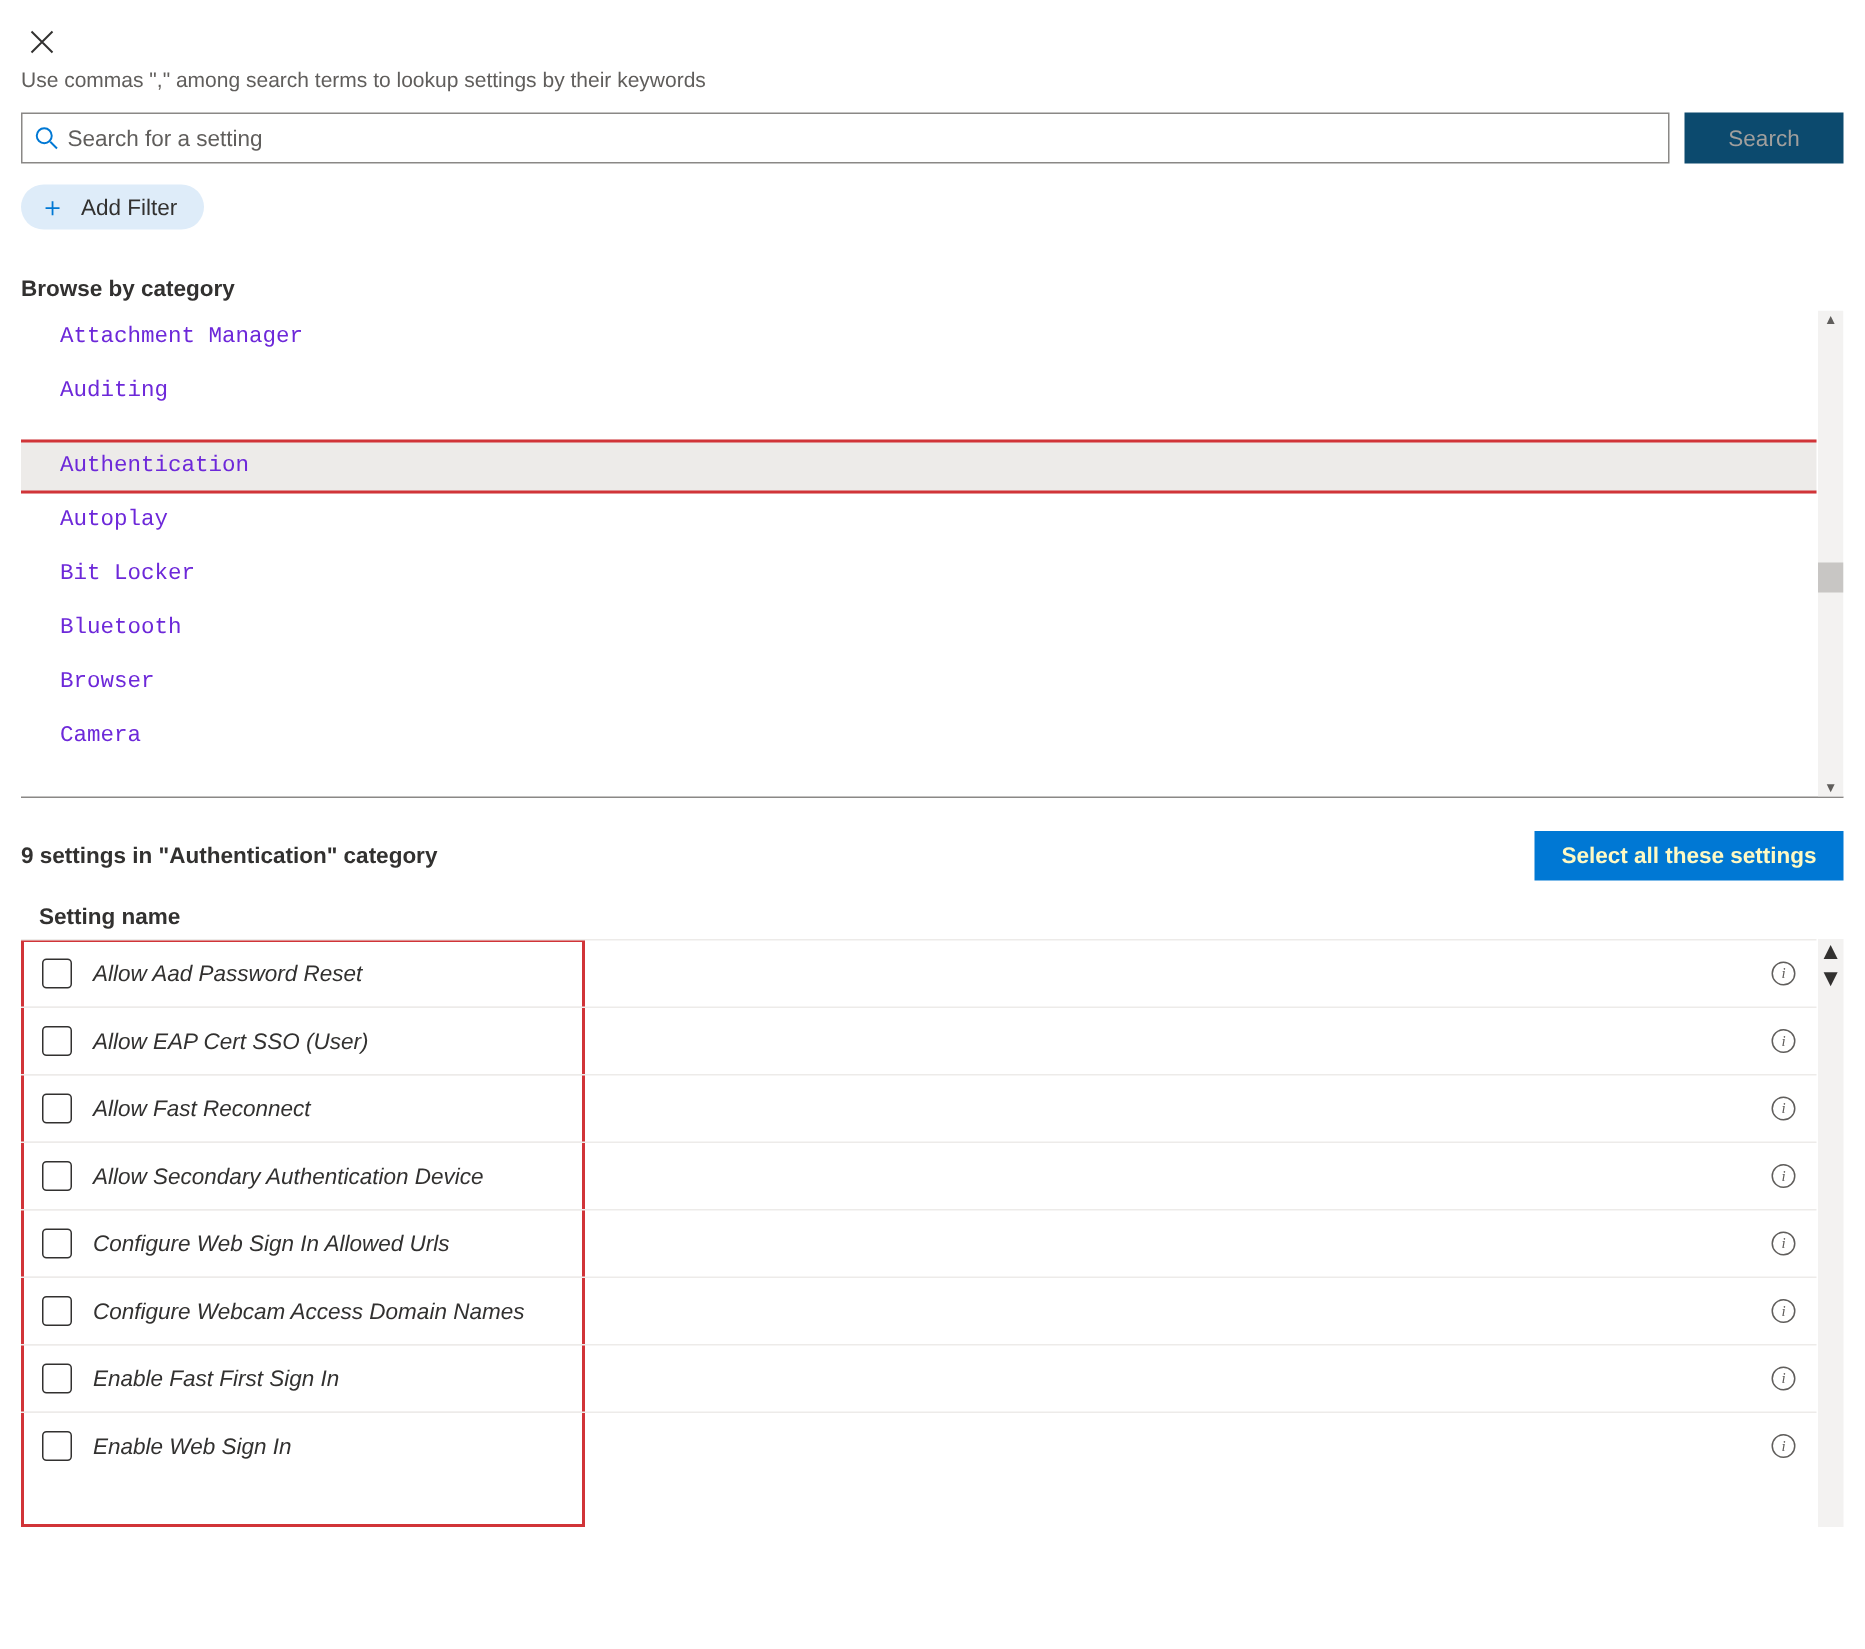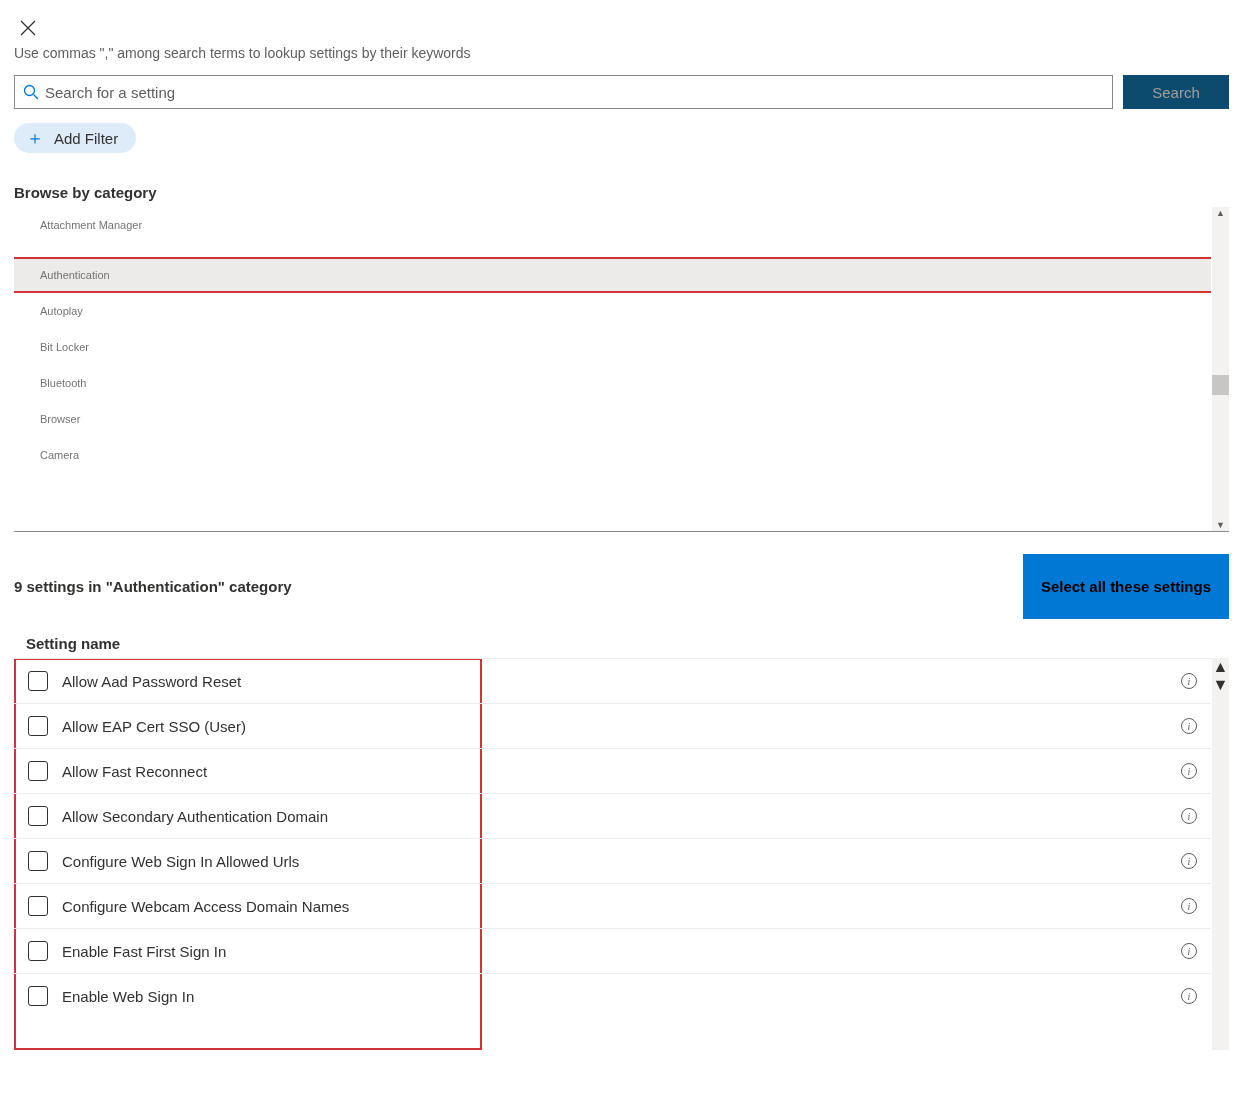--- a/index.html
+++ b/index.html
@@ -92,24 +92,25 @@
     overflow: hidden;
     margin-bottom: 22px;
   }
   .category-list {
     position: absolute;
     inset: 0 18px 0 0;
     overflow: hidden;
   }
   .cat-item {
     padding: 7px 0 7px 26px;
-    font-size: 11px;
-    color: #737373;
+    font-size: 15px;
+    color: #6d28d9;
     cursor: pointer;
     line-height: 22px;
+    font-family: Liberation Mono, monospace;
   }
   .cat-item.selected {
     background: #edebe9;
     outline: 2px solid #d13438;
     outline-offset: -2px;
     margin: 14px -4px 0 -4px;
     padding-left: 30px;
   }
   .vscroll {
     position: absolute;
@@ -134,39 +135,40 @@
   }
   .results-head {
     display: flex;
     justify-content: space-between;
     align-items: center;
     margin-bottom: 10px;
   }
   .results-summary { font-weight: 600; font-size: 15px; }
   .select-all-btn {
     background: #0078d4;
-    color: #000000;
+    color: #fef9c3;
     border: none;
     font-size: 15px;
     font-weight: 600;
-    padding: 24px 18px;
+    padding: 8px 18px;
     cursor: pointer;
   }
   .col-head {
     font-weight: 600;
     font-size: 15px;
     padding: 6px 0 6px 12px;
   }
   .settings-pane {
     position: relative;
     height: 392px;
     overflow: hidden;
     outline: 2px solid #d13438;
     outline-offset: -2px;
-    width: 468px;
+    width: 376px;
+    font-style: italic;
   }
   .settings-full {
     position: absolute;
     left: 0; right: 0; top: 0;
   }
   .settings-row {
     display: flex;
     align-items: center;
     height: 45px;
     border-top: 1px solid #edebe9;
@@ -259,20 +261,21 @@
 <div class="add-filter">
   <span class="plus">＋</span>
   <span>Add Filter</span>
 </div>
 
 <div class="section-head">Browse by category</div>
 
 <div class="category-pane">
   <div class="category-list" id="category-list">
       <div class="cat-item">Attachment Manager</div>
+      <div class="cat-item">Auditing</div>
       <div class="cat-item selected">Authentication</div>
       <div class="cat-item">Autoplay</div>
       <div class="cat-item">Bit Locker</div>
       <div class="cat-item">Bluetooth</div>
       <div class="cat-item">Browser</div>
       <div class="cat-item">Camera</div>
     </div>
   <div class="vscroll">
     <div class="arrow">▲</div>
     <div class="track">
@@ -325,21 +328,21 @@
         <div class="settings-row">
           <div class="chk"></div>
           <div class="label">Allow EAP Cert SSO (User)</div>
         </div>
         <div class="settings-row">
           <div class="chk"></div>
           <div class="label">Allow Fast Reconnect</div>
         </div>
         <div class="settings-row">
           <div class="chk"></div>
-          <div class="label">Allow Secondary Authentication Domain</div>
+          <div class="label">Allow Secondary Authentication Device</div>
         </div>
         <div class="settings-row">
           <div class="chk"></div>
           <div class="label">Configure Web Sign In Allowed Urls</div>
         </div>
         <div class="settings-row">
           <div class="chk"></div>
           <div class="label">Configure Webcam Access Domain Names</div>
         </div>
         <div class="settings-row">

